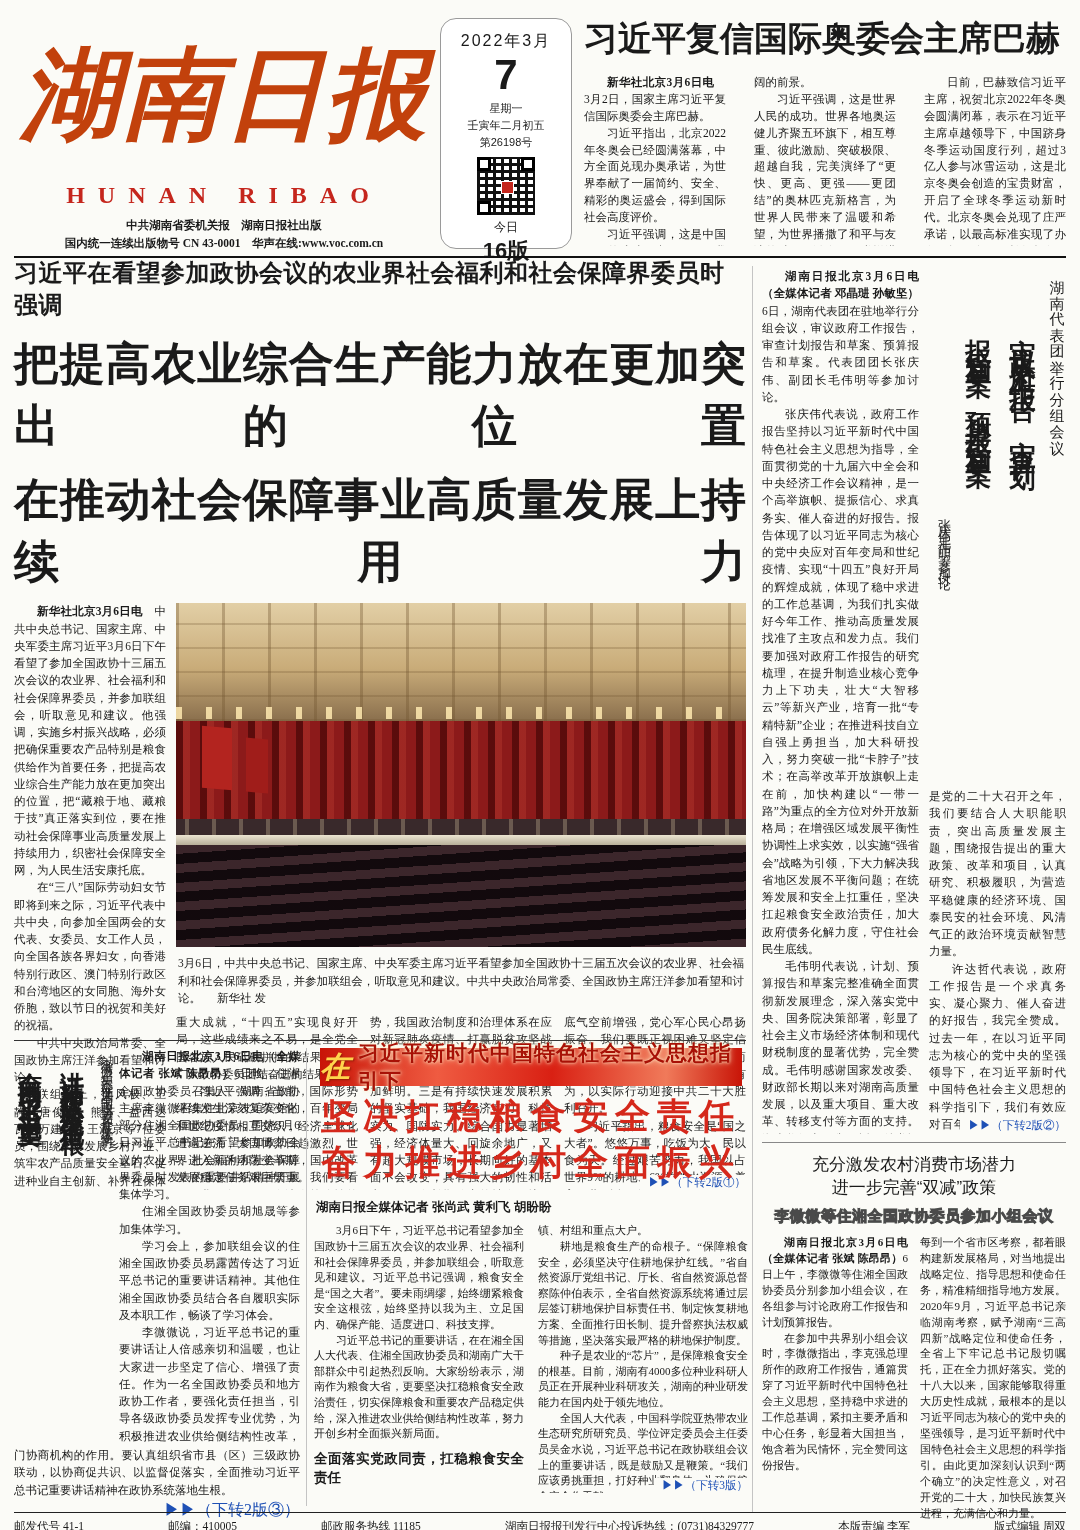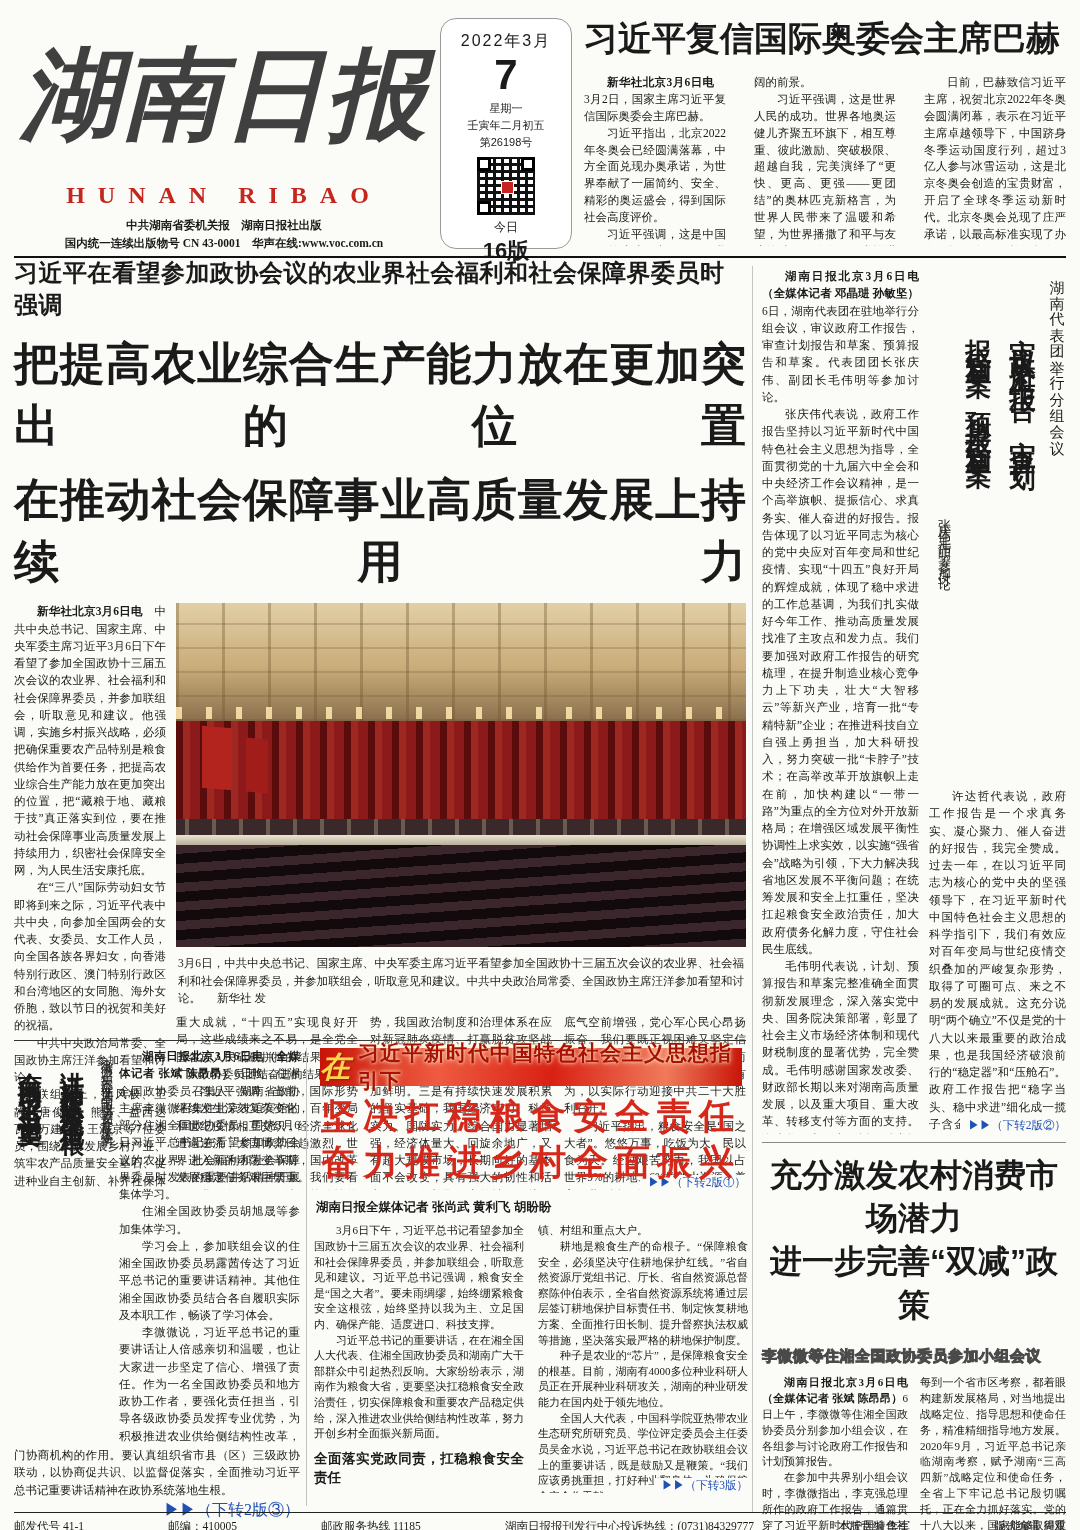--- a/index.html
+++ b/index.html
@@ -5,21 +5,21 @@
   html,body{margin:0;padding:0;background:#e8e8e4;}
   .page{position:relative;width:1080px;height:1530px;background:#fbfbf7;overflow:hidden;
         color:#1a1a1a;font-family:"Liberation Serif",serif;margin:0 auto;}
   .abs{position:absolute;}
   b{font-weight:bold;}
   p{margin:0;}
 
   
   #masthead{left:14px;top:10px;width:420px;text-align:center;}
   .mast-title{font-family:"DejaVu Serif",serif;font-style:italic;font-weight:bold;
-              font-size:100px;line-height:1.06;color:#404040;letter-spacing:2px;
+              font-size:100px;line-height:1.06;color:#c2410c;letter-spacing:2px;
               height:168px;display:flex;align-items:center;justify-content:center;}
   .mast-latin{color:#c5261d;font-family:"Liberation Serif",serif;font-weight:bold;
               font-size:24px;letter-spacing:13px;margin-top:4px;}
   .mast-org{font-size:11.5px;font-weight:bold;margin-top:9px;}
   .mast-issn{font-size:11.5px;font-weight:bold;margin-top:3px;}
 
   
   #datebox{left:440px;top:18px;width:132px;height:231px;border:1px solid #9a9a9a;
            border-radius:16px;text-align:center;padding-top:12px;box-sizing:border-box;
            font-family:"Liberation Sans",sans-serif;background:#fff;}
@@ -122,24 +122,24 @@
     letter-spacing:1px;text-shadow:0 0 3px rgba(255,242,205,.95),0 0 6px rgba(255,242,205,.8);}
   .grain-h{text-align:center;color:#d5281b;font-family:Liberation Mono, monospace;font-weight:bold;
     font-size:35px;letter-spacing:7px;line-height:1.32;}
   .grain-by{font-family:"Liberation Sans",sans-serif;font-weight:bold;font-size:12.5px;margin:11px 2px 7px;}
   .grain-cols{display:flex;gap:14px;height:270px;overflow:hidden;position:relative;}
   .gcol{flex:1;font-size:11px;line-height:1.42;}
   .g-sub{font-family:"Liberation Sans",sans-serif;font-weight:bold;font-size:13.5px;margin:7px 0;text-indent:0;}
 
   
   #consumption{left:762px;top:1154px;width:304px;}
-  .cons-h{font-family:"Liberation Sans",sans-serif;font-weight:700;font-size:32px;
+  .cons-h{font-family:"Liberation Sans",sans-serif;font-weight:400;font-size:17px;
           text-align:center;line-height:1.35;}
-  .cons-sub{font-family:"Liberation Sans",sans-serif;font-weight:bold;font-size:15px;
-    color:#14532d;-webkit-text-stroke:1px #4a4a4a;letter-spacing:.5px;margin:20px 0 9px;white-space:nowrap;}
+  .cons-sub{font-family:"Liberation Sans",sans-serif;font-weight:bold;font-size:15px;text-align:center;
+    color:#14532d;-webkit-text-stroke:1px #4a4a4a;letter-spacing:.5px;margin:7px 0 9px;white-space:nowrap;}
   .cons-cols{display:flex;gap:12px;height:284px;overflow:hidden;position:relative;}
   .ccol{flex:1;font-size:11px;line-height:1.45;}
 
   
   #pagefoot{left:14px;width:1052px;top:1512px;border-top:1.5px solid #222;padding-top:6px;
     display:flex;justify-content:space-between;font-size:11.5px;}
 </style>
 </head>
 <body>
 
@@ -244,20 +244,21 @@
         </div>
       <div class="dep-right">
         <div class="dep-head">
           <div class="dh-kicker">湖南代表团举行分组会议</div>
           <div class="dh-big">审议政府工作报告 审查计划</div>
           <div class="dh-big">报告和草案、预算报告和草案</div>
           <div class="dh-part">张庆伟毛伟明等参加讨论</div>
         </div>
         <div class="bodycol dep-b2">
           <div>
+              <p class="ni">是党的二十大召开之年，我们要结合人大职能职责，突出高质量发展主题，围绕报告提出的重大政策、改革和项目，认真研究、积极履职，为营造平稳健康的经济环境、国泰民安的社会环境、风清气正的政治环境贡献智慧力量。</p>
               <p>许达哲代表说，政府工作报告是一个求真务实、凝心聚力、催人奋进的好报告，我完全赞成。过去一年，在以习近平同志为核心的党中央的坚强领导下，在习近平新时代中国特色社会主义思想的科学指引下，我们有效应对百年变局与世纪疫情交织叠加的严峻复杂形势，取得了可圈可点、来之不易的发展成就。这充分说明“两个确立”不仅是党的十八大以来最重要的政治成果，也是我国经济破浪前行的“稳定器”和“压舱石”。政府工作报告把“稳字当头、稳中求进”细化成一揽子含金量高的政策举措，感觉很务实、很接地气。只要我们自觉同党中央保持高度一致，上下一心共同奋斗，“中国号”经济巨轮就一定能行稳致远。</p>
             </div>
           <span class="jump jump-abs">▶▶（下转2版②）</span>
         </div>
       </div>
     </div>
   </section>
 
   <div class="abs" id="hl-dep"></div>
 

